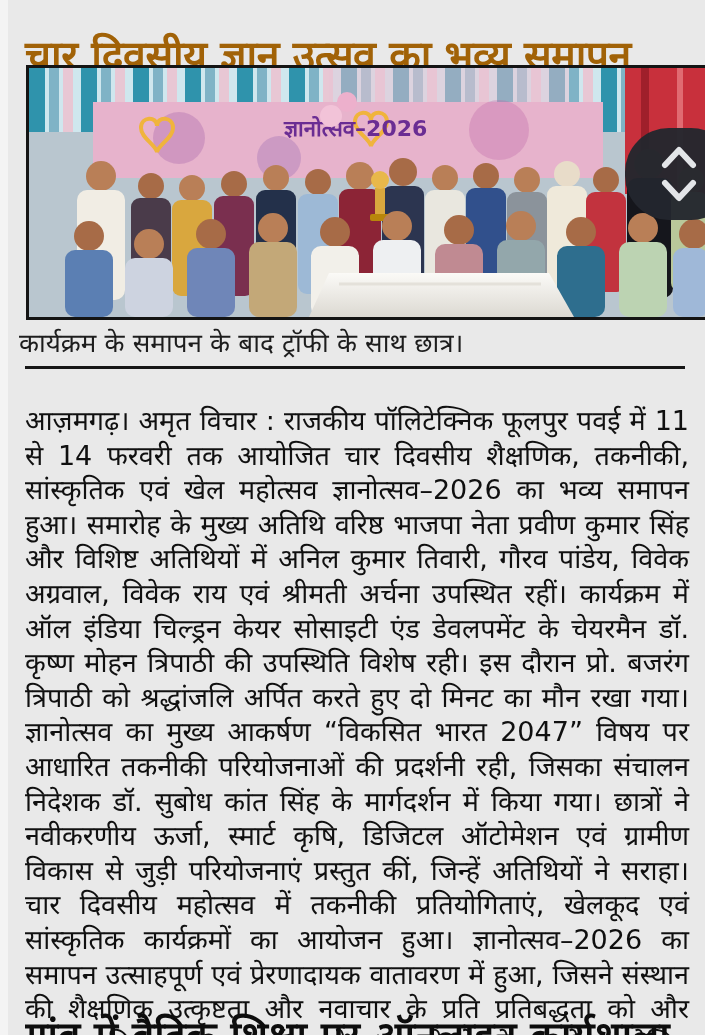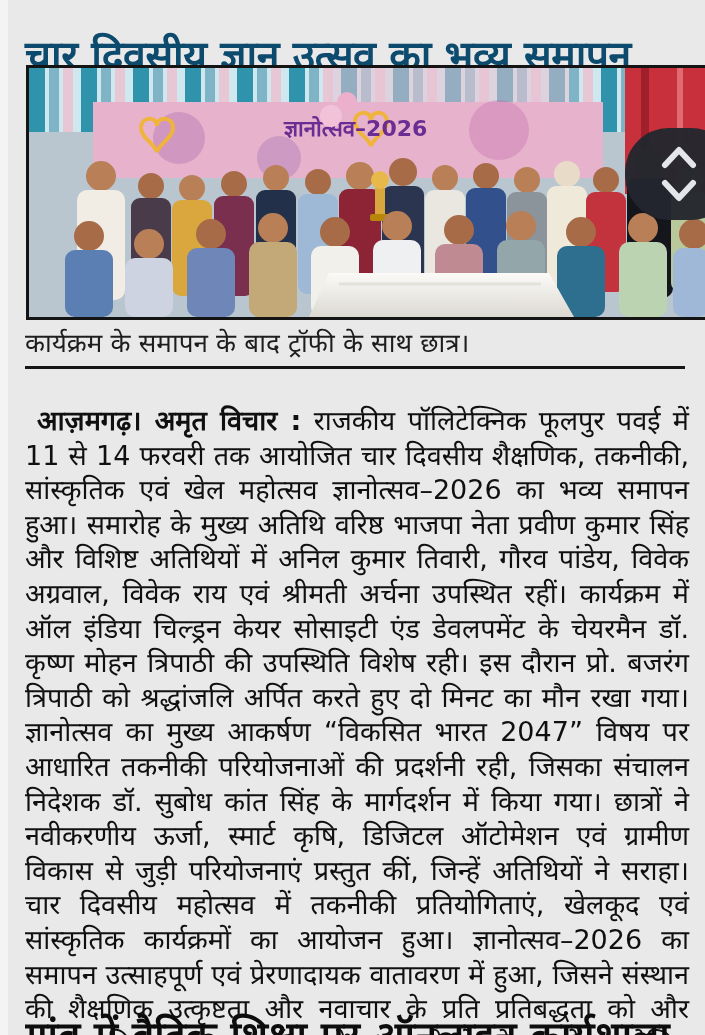--- a/index.html
+++ b/index.html
@@ -8,21 +8,21 @@
     background:#e9e9e9;
     font-family:"DejaVu Sans","Liberation Sans",sans-serif;
     color:#111;
     overflow:hidden;
   }
   .page{position:relative;width:705px;height:1035px;overflow:hidden;background:#e9e9e9;}
   .left-strip{position:absolute;left:0;top:0;width:8px;height:100%;background:#f4f4f4;}
 
   .headline{
     position:absolute;left:25px;top:6px;width:670px;
-    font-size:41px;font-weight:700;line-height:1.15;color:#0c4a6e;
+    font-size:41px;font-weight:700;line-height:1.15;color:#a16207;
     letter-spacing:-0.5px;white-space:nowrap;
   }
 
   .photo-frame{
     position:absolute;left:26px;top:65px;width:679px;height:255px;
     border:3px solid #141414;border-right:none;box-sizing:border-box;
     overflow:hidden;background:#eab308;
   }
   .photo-frame svg{display:block;}
 
@@ -34,33 +34,33 @@
   }
   .pager{
     position:absolute;right:-30px;top:60px;width:110px;height:92px;
     background:rgba(35,38,46,0.96);border-radius:44px;
     display:flex;flex-direction:column;align-items:flex-start;justify-content:center;
     padding-left:32px;box-sizing:border-box;gap:2px;
   }
   .pager .chev{width:44px;height:32px;display:block;cursor:pointer;background:none;border:none;padding:0;}
 
   .caption{
-    position:absolute;left:25px;top:327px;width:668px;
+    position:absolute;left:19px;top:327px;width:668px;
     font-size:26px;line-height:1.25;color:#1d1d1d;
   }
   .divider{
     position:absolute;left:25px;top:366px;width:660px;height:3px;background:#171717;
   }
 
   .body-text{
     position:absolute;left:25px;top:377px;width:664px;
     font-size:27px;line-height:34.6px;color:#101010;
     text-align:justify;
   }
-  .body-text .lead{font-weight:700;margin-left:12px;}
+  .body-text .lead{font-weight:400;}
 
   .next-teaser{
     position:absolute;left:25px;top:1013px;width:664px;height:22px;
     overflow:hidden;
   }
   .next-teaser .clip{
     font-size:40px;font-weight:700;color:#0d0d0d;line-height:46px;white-space:nowrap;
   }
 </style>
 </head>

